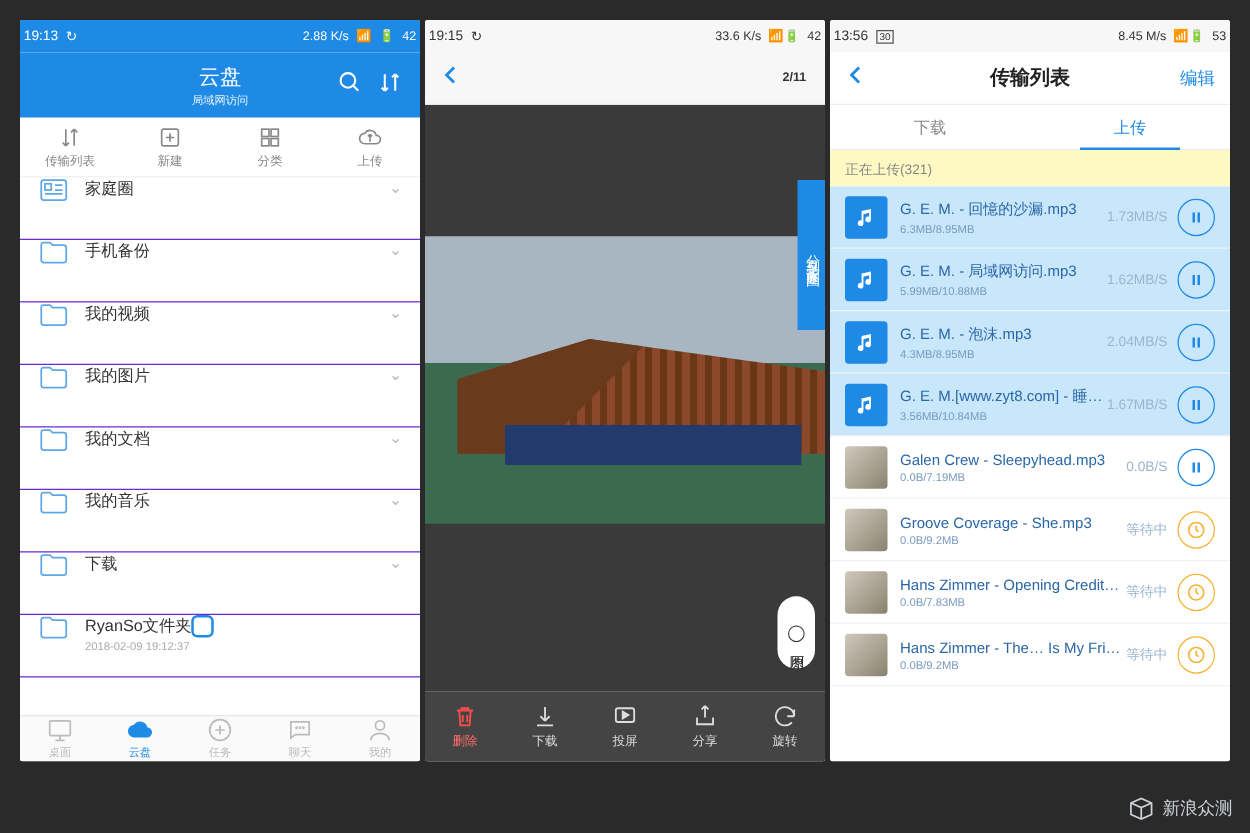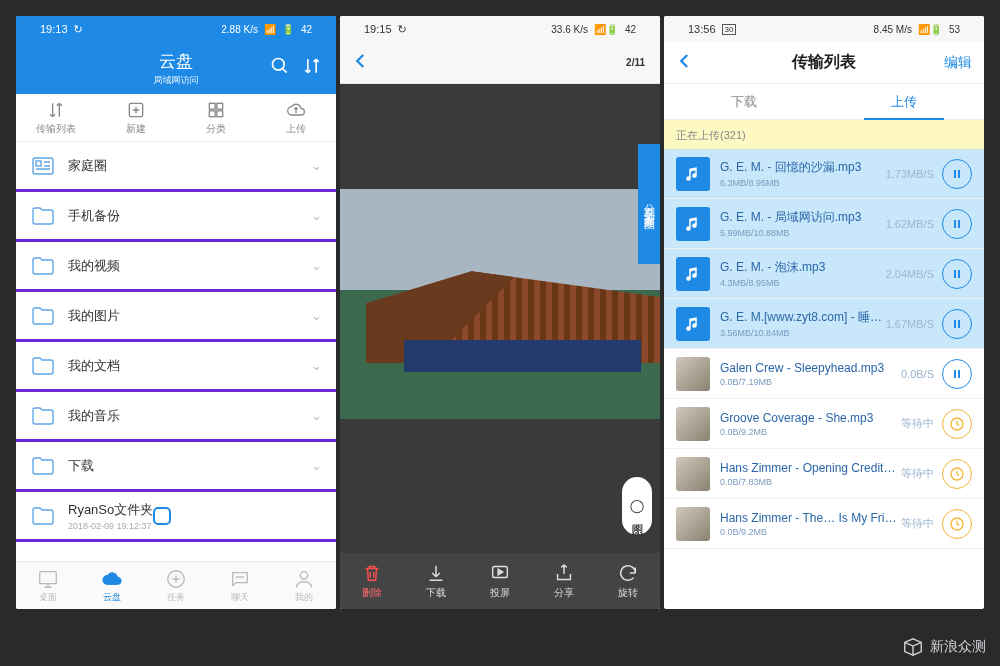--- a/index.html
+++ b/index.html
@@ -1,40 +1,40 @@
 <!DOCTYPE html>
 <html><head>
 <meta charset="utf-8">
 <style>
   * { box-sizing: border-box; margin: 0; padding: 0; }
   body { background: #2a2a2a; font-family: -apple-system, "Helvetica Neue", Arial, sans-serif; width:1000px; height:666px; overflow:hidden; position:relative; }
   .screen { position:absolute; top:16px; height:593px; background:#fff; }
   .s1 { left:16px; width:320px; border-radius:2px; overflow:hidden; display:flex; flex-direction:column; }
   .s2 { left:340px; width:320px; border-radius:2px; overflow:hidden; display:flex; flex-direction:column; }
   .s3 { left:664px; width:320px; border-radius:2px; overflow:hidden; display:flex; flex-direction:column; }
-  .statusbar { height:26px; display:flex; align-items:center; padding:0 24px; font-size:11px; color:#fff; justify-content:space-between; }
+  .statusbar { height:26px; display:flex; align-items:center; padding:0 3px; font-size:11px; color:#fff; justify-content:space-between; }
   .sb-white { background:#1e8ae6; color:#fff;}
   .sb-light { background:#f7f7f7; color:#333;}
   .sb-left, .sb-right { display:flex; align-items:center; gap:6px; }
   .sb-right span { font-size:10px; }
   .titlebar1 { background:#1e8ae6; color:#fff; height:52px; display:flex; align-items:center; justify-content:center; position:relative; }
   .titlebar1 .tcenter { text-align:center; }
   .titlebar1 .tcenter .t1 { font-size:17px; font-weight:500; }
   .titlebar1 .tcenter .t2 { font-size:9px; opacity:.9; margin-top:1px;}
   .titlebar1 .ticon { position:absolute; top:14px; }
   .toolbar1 { background:#fff; height:48px; display:flex; border-bottom:1px solid #eee;}
   .tb1item { flex:1; display:flex; flex-direction:column; align-items:center; justify-content:center; gap:2px; color:#888; font-size:10px;}
   .tb1item svg { stroke:#888; }
   .list1 { flex:1; overflow:hidden; background:#fff; }
-  .row { display:flex; align-items:center; height:50px; padding:0 14px; border-bottom:3px solid #6d28d9; color:#333; font-size:13px;}
+  .row { display:flex; align-items:flex-start; height:50px; padding:0 14px; border-bottom:1px solid #6d28d9; color:#333; font-size:13px;}
   .row .foldericon { width:26px; height:20px; margin-right:12px; }
   .row .chev { margin-left:auto; color:#bbb; }
   .row .sub { font-size:9px; color:#aaa; margin-top:2px;}
   .row .rtxt { display:flex; flex-direction:column;}
-  .tabbar { height:48px; background:#fafafa; border-top:1px solid #e5e5e5; display:flex;}
+  .tabbar { height:37px; background:#fafafa; border-top:1px solid #e5e5e5; display:flex;}
   .tabitem { flex:1; display:flex; flex-direction:column; align-items:center; justify-content:center; gap:1px; font-size:9px; color:#bbb;}
   .tabitem.active { color:#1e8ae6; }
   .tabitem svg { stroke:currentColor; }
 
   .tb2 { background:#f7f7f7; height:42px; display:flex; align-items:center; padding:0 12px; color:#333; position:relative; border-bottom:1px solid #e6e6e6;}
   .tb2 .back { color:#1e8ae6; }
   .tb2 .title2 { position:absolute; left:0; right:0; text-align:center; font-size:15px; font-weight:600; pointer-events:none;}
   .tb2 .count { position:absolute; right:15px; font-size:10px; font-weight:600;}
   .imgarea { flex:1; background:#3a3a3a; display:flex; align-items:center; justify-content:center; position:relative;}
   .photo { width:100%; height:230px; background:linear-gradient(#a7b6c0 0 44%, #3b6a4e 44% 100%); position:relative; margin-top:-30px;}

